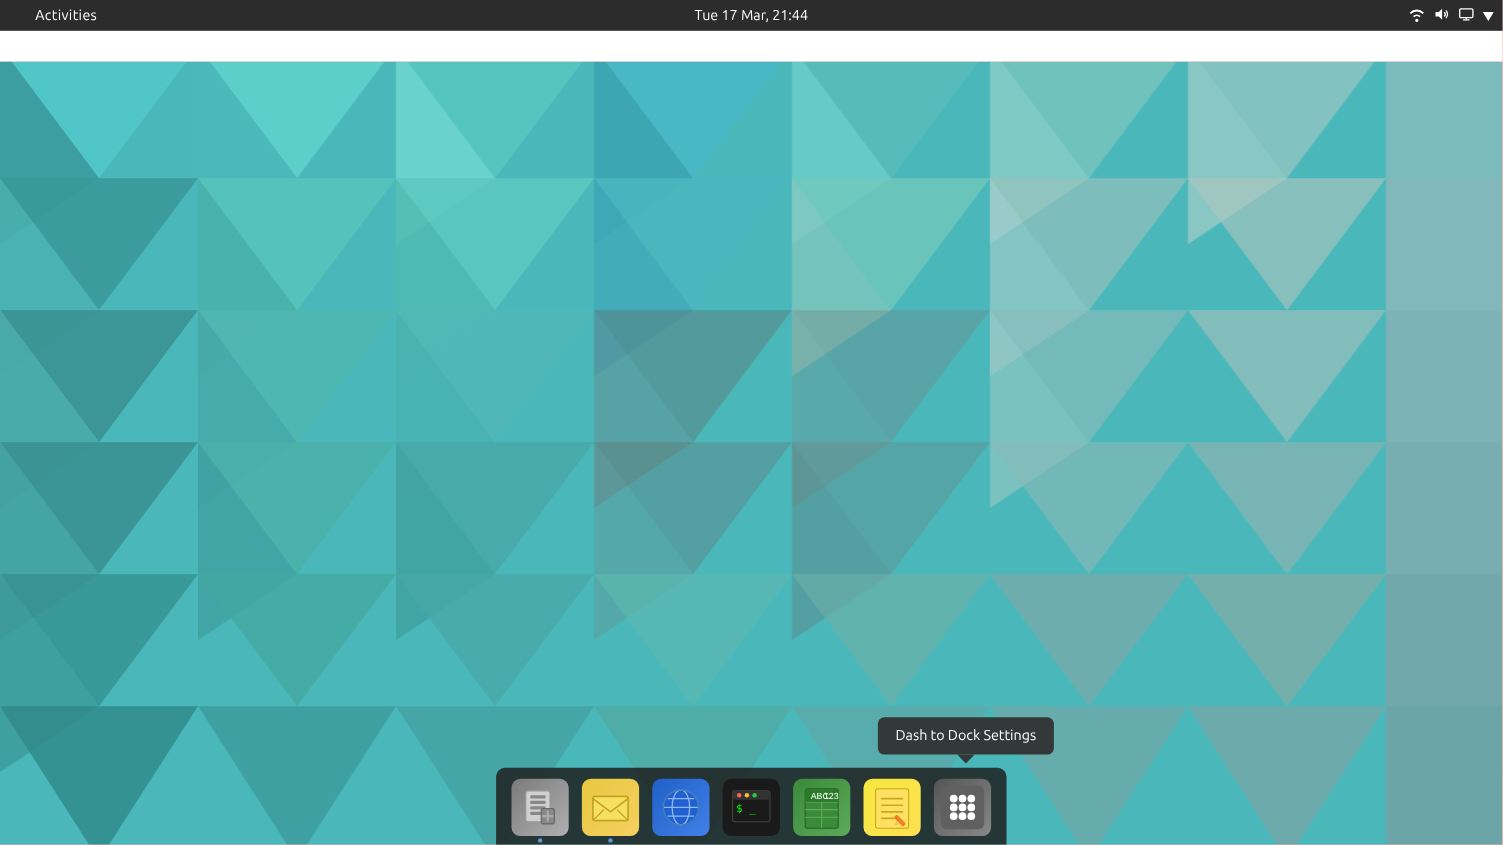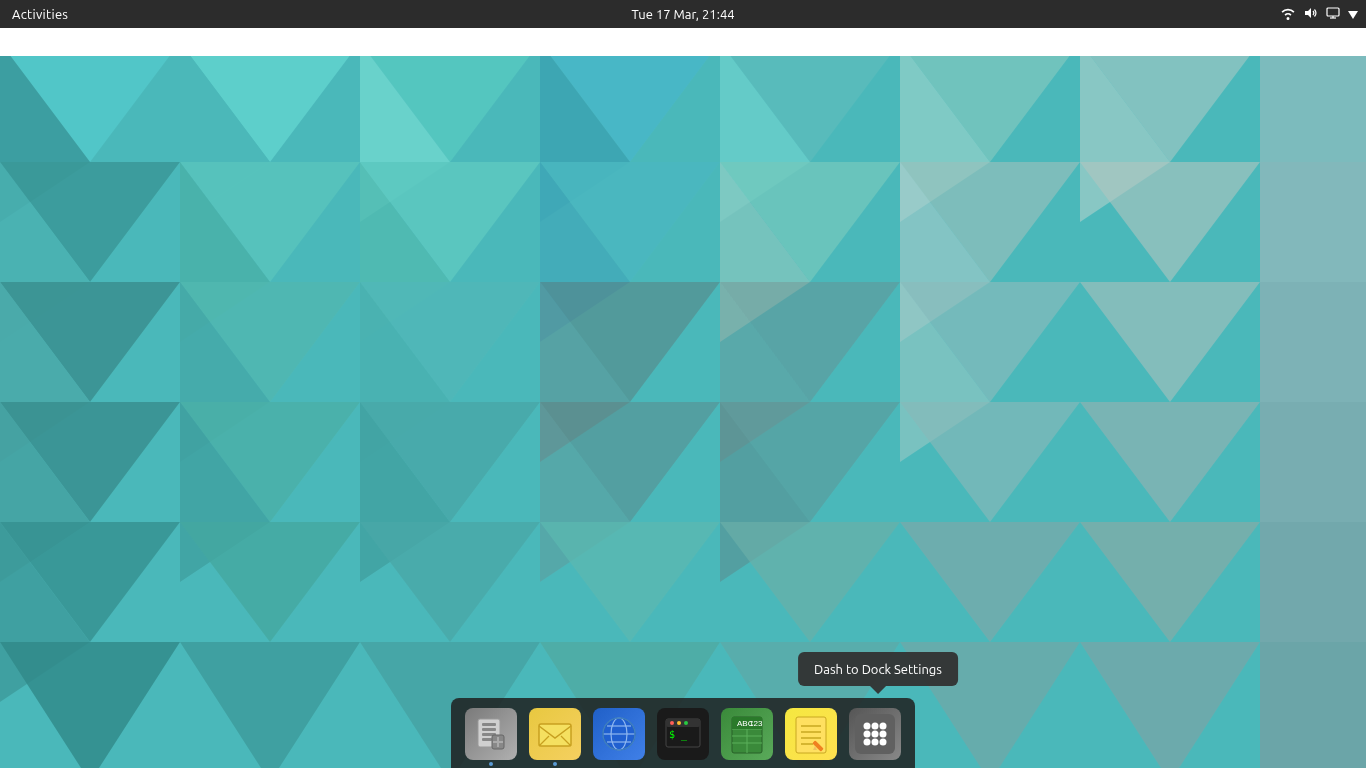--- a/index.html
+++ b/index.html
@@ -21,20 +21,21 @@
       display: flex;
       align-items: center;
       justify-content: space-between;
       z-index: 100;
       padding: 0 8px;
     }
 
     #topbar-left {
       display: flex;
       align-items: center;
+      margin-left: 20px;
     }
 
     #activities-btn {
       color: #ffffff;
       font-size: 13px;
       font-weight: 400;
       cursor: pointer;
       padding: 0 4px;
       letter-spacing: 0.3px;
     }

